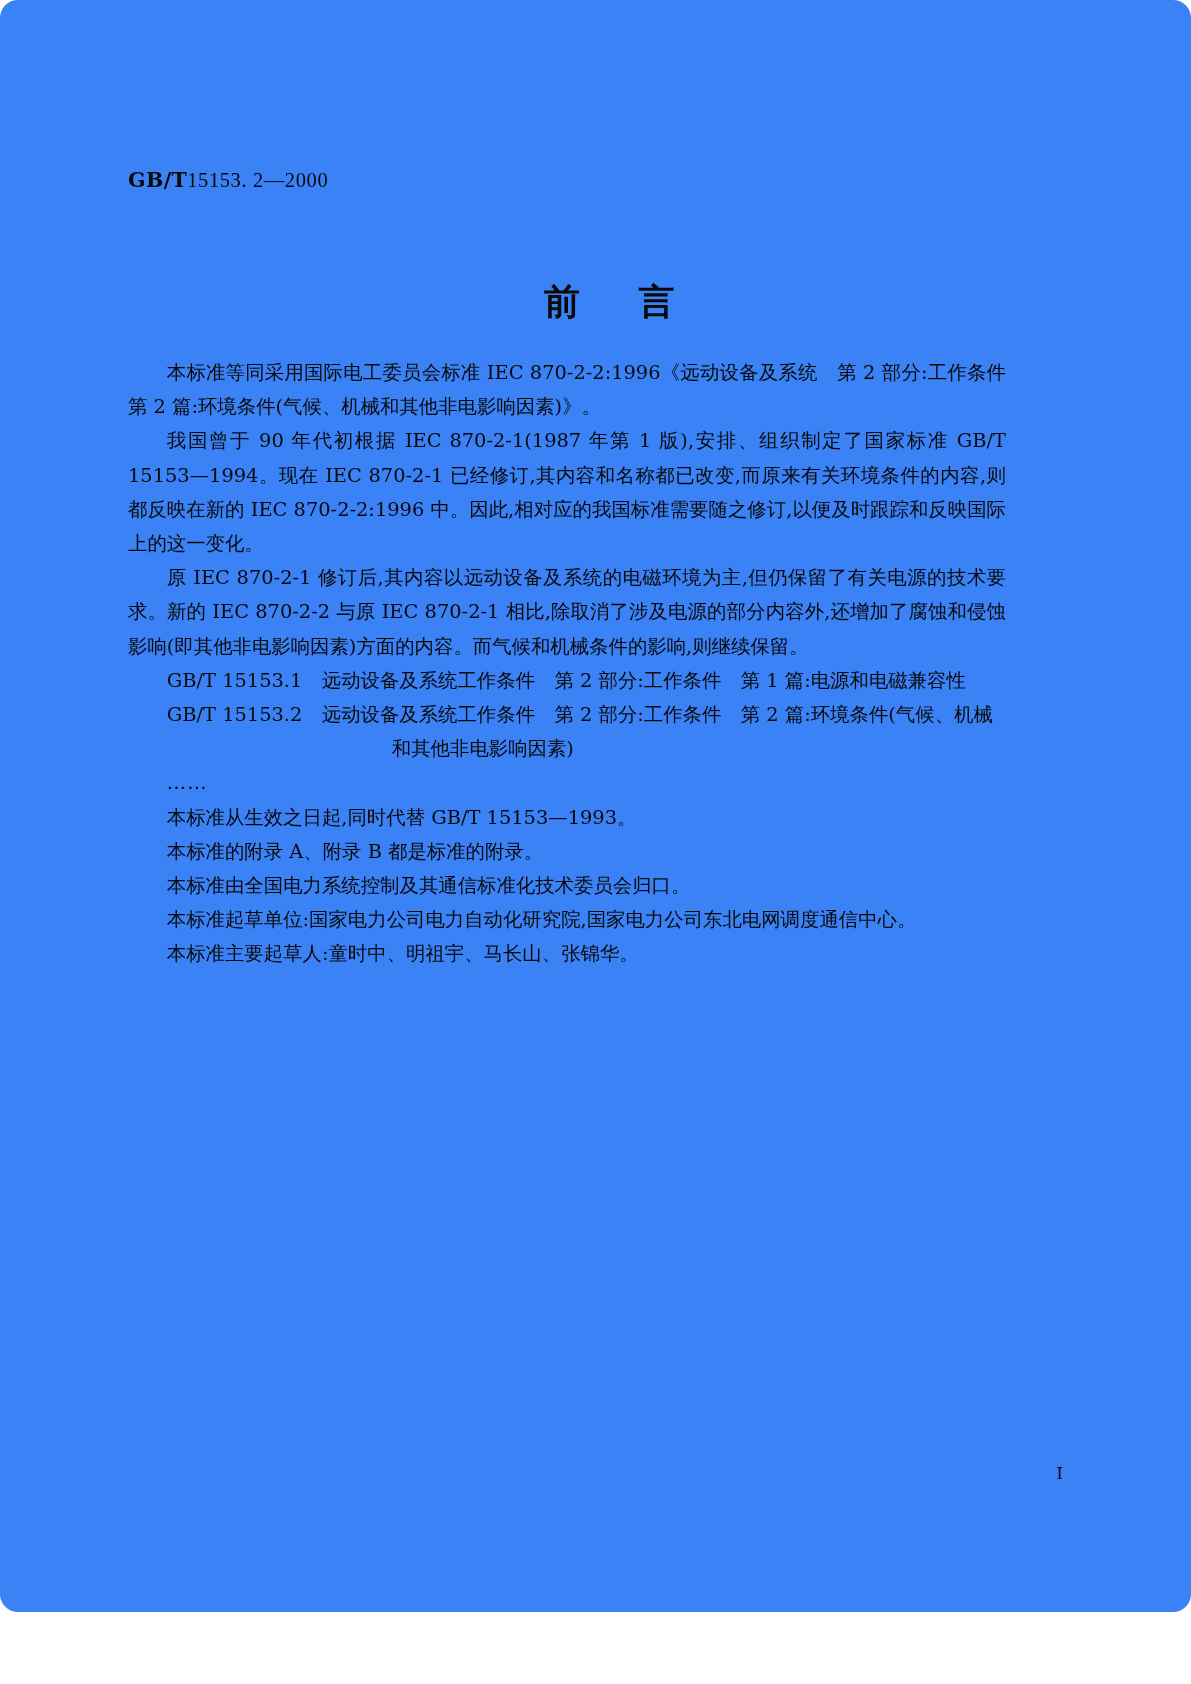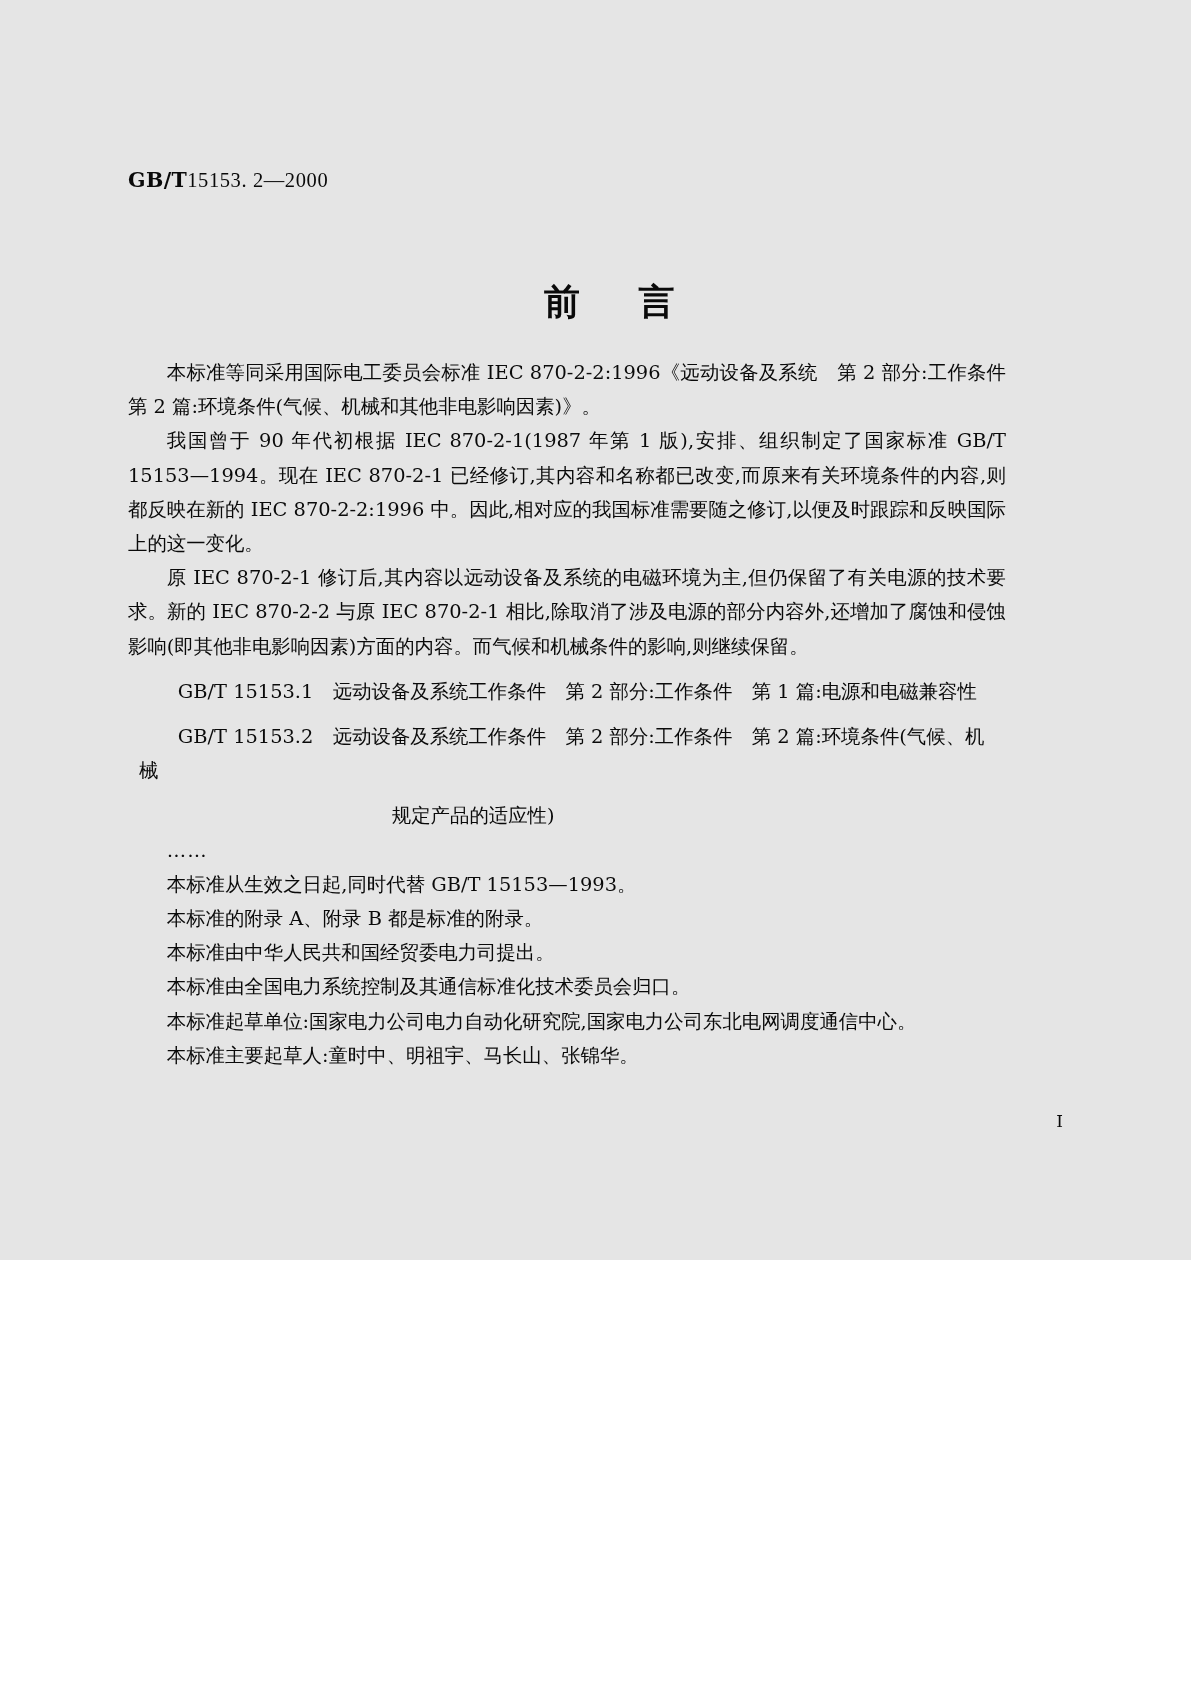--- a/index.html
+++ b/index.html
@@ -3,25 +3,26 @@
 <meta charset="utf-8">
 <style>
   html, body {
     margin: 0;
     padding: 0;
     background: #ffffff;
   }
   .page {
     position: relative;
     width: 1191px;
-    height: 1260px;
-    background: #e5e5e5;
+    height: 1612px;
+    background: #3b82f6;
     font-family: "DejaVu Serif", "Liberation Serif", serif;
     color: #0a0a0a;
     overflow: hidden;
+    border-radius: 18px;
   }
 
   
   .std-header {
     position: absolute;
     left: 128px;
     top: 168px;
     font-size: 20.5px;
     letter-spacing: 0.4px;
     white-space: nowrap;
@@ -62,21 +63,21 @@
     line-height: 34.2px;
   }
   .para {
     margin: 0;
     text-align: justify;
     text-justify: inter-ideograph;
     text-indent: 2em;
     white-space: normal;
   }
   .list-line {
-    margin: 11px;
+    margin: 0;
     text-indent: 2em;
     white-space: pre-wrap;
     text-align: left;
   }
   .cont-line {
     margin: 0;
     text-indent: 0;
     padding-left: 13.6em;
     text-align: left;
     white-space: pre-wrap;
@@ -118,27 +119,26 @@
 
   <div class="body-block">
 
     <p class="para">本标准等同采用国际电工委员会标准 IEC 870-2-2:1996《远动设备及系统　第 2 部分:工作条件　第 2 篇:环境条件(气候、机械和其他非电影响因素)》。</p>
     <p class="para">我国曾于 90 年代初根据 IEC 870-2-1(1987 年第 1 版),安排、组织制定了国家标准 GB/T 15153—1994。现在 IEC 870-2-1 已经修订,其内容和名称都已改变,而原来有关环境条件的内容,则都反映在新的 IEC 870-2-2:1996 中。因此,相对应的我国标准需要随之修订,以便及时跟踪和反映国际上的这一变化。</p>
     <p class="para">原 IEC 870-2-1 修订后,其内容以远动设备及系统的电磁环境为主,但仍保留了有关电源的技术要求。新的 IEC 870-2-2 与原 IEC 870-2-1 相比,除取消了涉及电源的部分内容外,还增加了腐蚀和侵蚀影响(即其他非电影响因素)方面的内容。而气候和机械条件的影响,则继续保留。</p>
 
 
     <p class="list-line">GB/T 15153.1　远动设备及系统工作条件　第 2 部分:工作条件　第 1 篇:电源和电磁兼容性</p>
     <p class="list-line">GB/T 15153.2　远动设备及系统工作条件　第 2 部分:工作条件　第 2 篇:环境条件(气候、机械</p>
-    <p class="cont-line">规定产品的适应性)</p>
+    <p class="cont-line">和其他非电影响因素)</p>
 
     <p class="ellipsis-line">……</p>
 
     <p class="stmt-line">本标准从生效之日起,同时代替 GB/T 15153—1993。</p>
     <p class="stmt-line">本标准的附录 A、附录 B 都是标准的附录。</p>
-    <p class="stmt-line">本标准由中华人民共和国经贸委电力司提出。</p>
     <p class="stmt-line">本标准由全国电力系统控制及其通信标准化技术委员会归口。</p>
     <p class="stmt-line">本标准起草单位:国家电力公司电力自动化研究院,国家电力公司东北电网调度通信中心。</p>
     <p class="stmt-line">本标准主要起草人:童时中、明祖宇、马长山、张锦华。</p>
 
   </div>
 
   <div class="folio">Ⅰ</div>
 
 </div>
 

